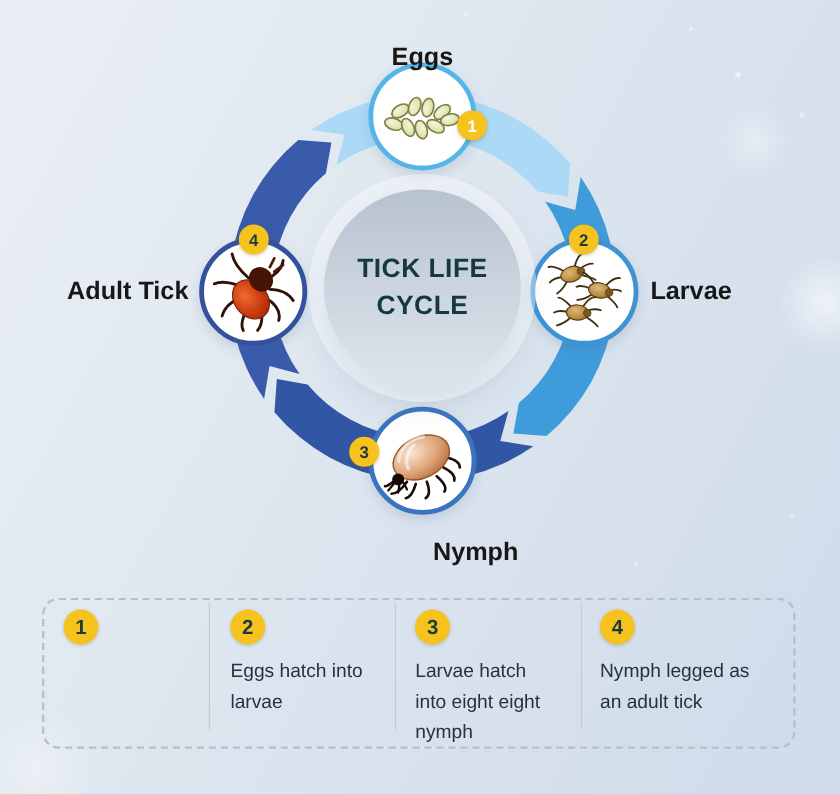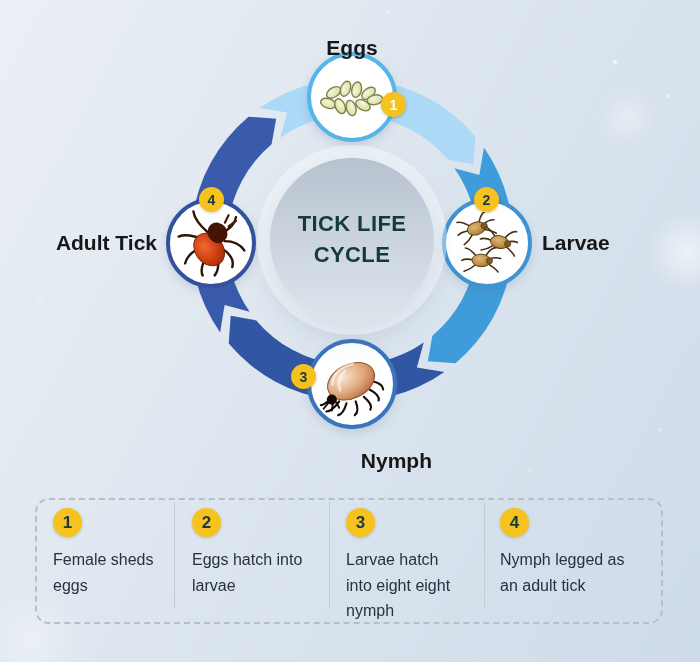--- a/index.html
+++ b/index.html
@@ -185,21 +185,20 @@
   </div>
 
   <div class="stage-label eggs">Eggs</div>
   <div class="stage-label larvae">Larvae</div>
   <div class="stage-label nymph">Nymph</div>
   <div class="stage-label adult">Adult Tick</div>
 
   <div class="legend">
     <div class="legend-col c1">
       <div class="legend-badge">1</div>
-      <div class="legend-text">Female sheds eggs</div>
     </div>
     <div class="legend-col c2">
       <div class="legend-badge">2</div>
       <div class="legend-text">Eggs hatch into larvae</div>
     </div>
     <div class="legend-col c3">
       <div class="legend-badge">3</div>
       <div class="legend-text">Larvae hatch into eight eight nymph</div>
     </div>
     <div class="legend-col c4">

